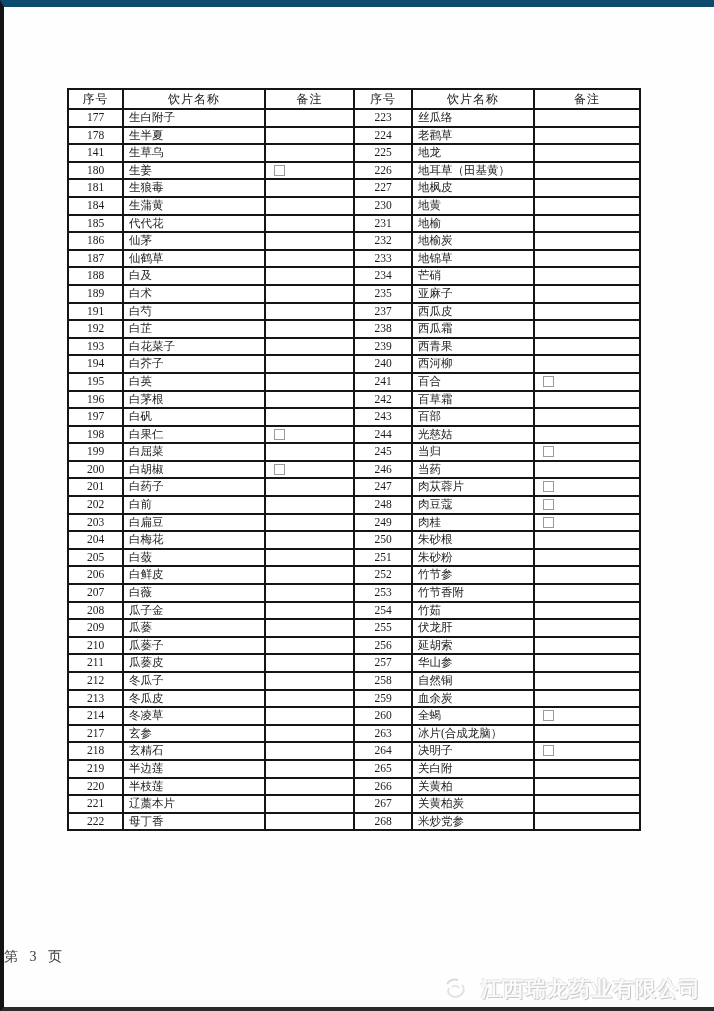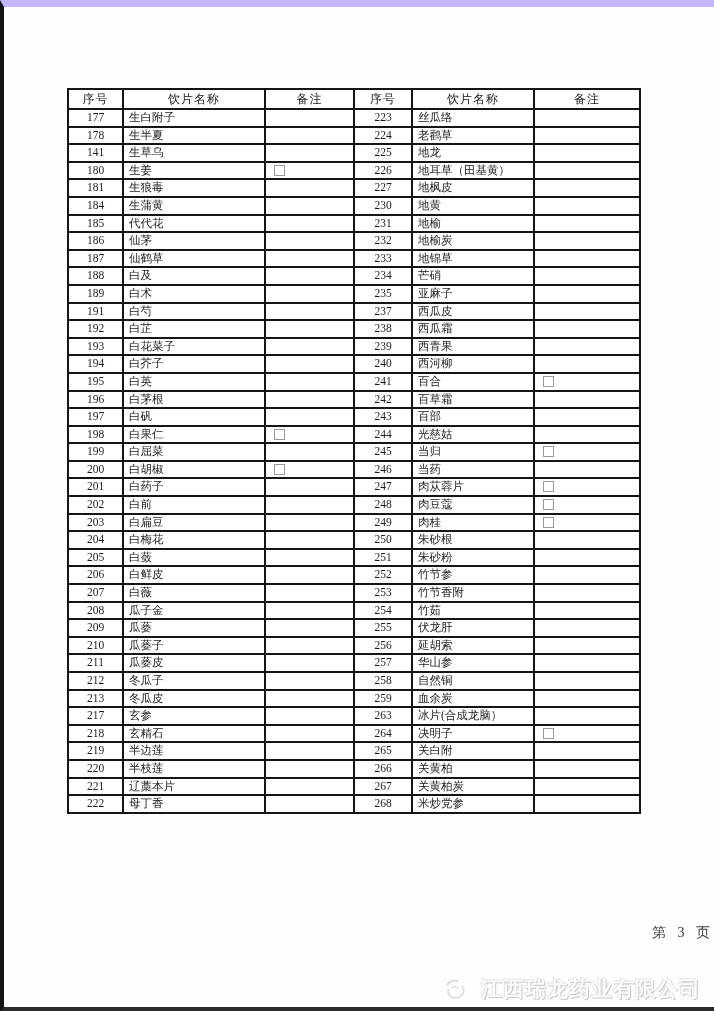--- a/index.html
+++ b/index.html
@@ -1,21 +1,21 @@
 <!DOCTYPE html>
 <html><head>
 <meta charset="utf-8">
 <style>
   html,body{margin:0;padding:0;background:#888;}
   .page{
     position:relative;
     width:714px;height:1011px;
     background:#fefefe;
     box-sizing:border-box;
-    border-top:7px solid #c4b5fd;
+    border-top:7px solid #0c4a6e;
     border-left:4px solid #141414;
     border-bottom:4px solid #2a2a2a;
     overflow:hidden;
     font-family:"Liberation Serif","DejaVu Serif",serif;
     color:#1c1c1c;
   }
   .herb-table{
     position:absolute;
     left:63px;top:81px;
     width:572px;
@@ -41,32 +41,32 @@
     display:inline-block;
     width:9px;height:9px;
     border:1px solid #9a9a9a;
     background:#fff;
     vertical-align:middle;
     margin-bottom:2px;
   }
   .footer{
     position:absolute;
     left:0;right:0;
-    top:917px;
-    text-align:right;
+    top:941px;
+    text-align:left;
     font-size:14px;
     letter-spacing:4px;
     color:#3b3b3b;
   }
   .watermark{
     position:absolute;
     right:13px;
     top:968px;
     display:flex;
-    align-items:flex-end;
+    align-items:center;
     gap:12px;
   }
   .wm-text{
     font-size:21px;
     font-weight:bold;
     letter-spacing:1px;
     color:#fbfbfb;
     text-shadow:1px 1px 0 #c9c9c9,-1px -1px 0 #e4e4e4,0 0 1px #cfcfcf;
     font-family:"Liberation Sans","DejaVu Sans",sans-serif;
   }
@@ -363,20 +363,28 @@
         </tr>
         <tr>
           <td class="c-no">213</td>
           <td class="c-name">冬瓜皮</td>
           <td class="c-remark"></td>
           <td class="c-no">259</td>
           <td class="c-name">血余炭</td>
           <td class="c-remark"></td>
         </tr>
         <tr>
+          <td class="c-no">214</td>
+          <td class="c-name">冬凌草</td>
+          <td class="c-remark"></td>
+          <td class="c-no">260</td>
+          <td class="c-name">全蝎</td>
+          <td class="c-remark"><span class="checkbox"></span></td>
+        </tr>
+        <tr>
           <td class="c-no">217</td>
           <td class="c-name">玄参</td>
           <td class="c-remark"></td>
           <td class="c-no">263</td>
           <td class="c-name">冰片(合成龙脑）</td>
           <td class="c-remark"></td>
         </tr>
         <tr>
           <td class="c-no">218</td>
           <td class="c-name">玄精石</td>

